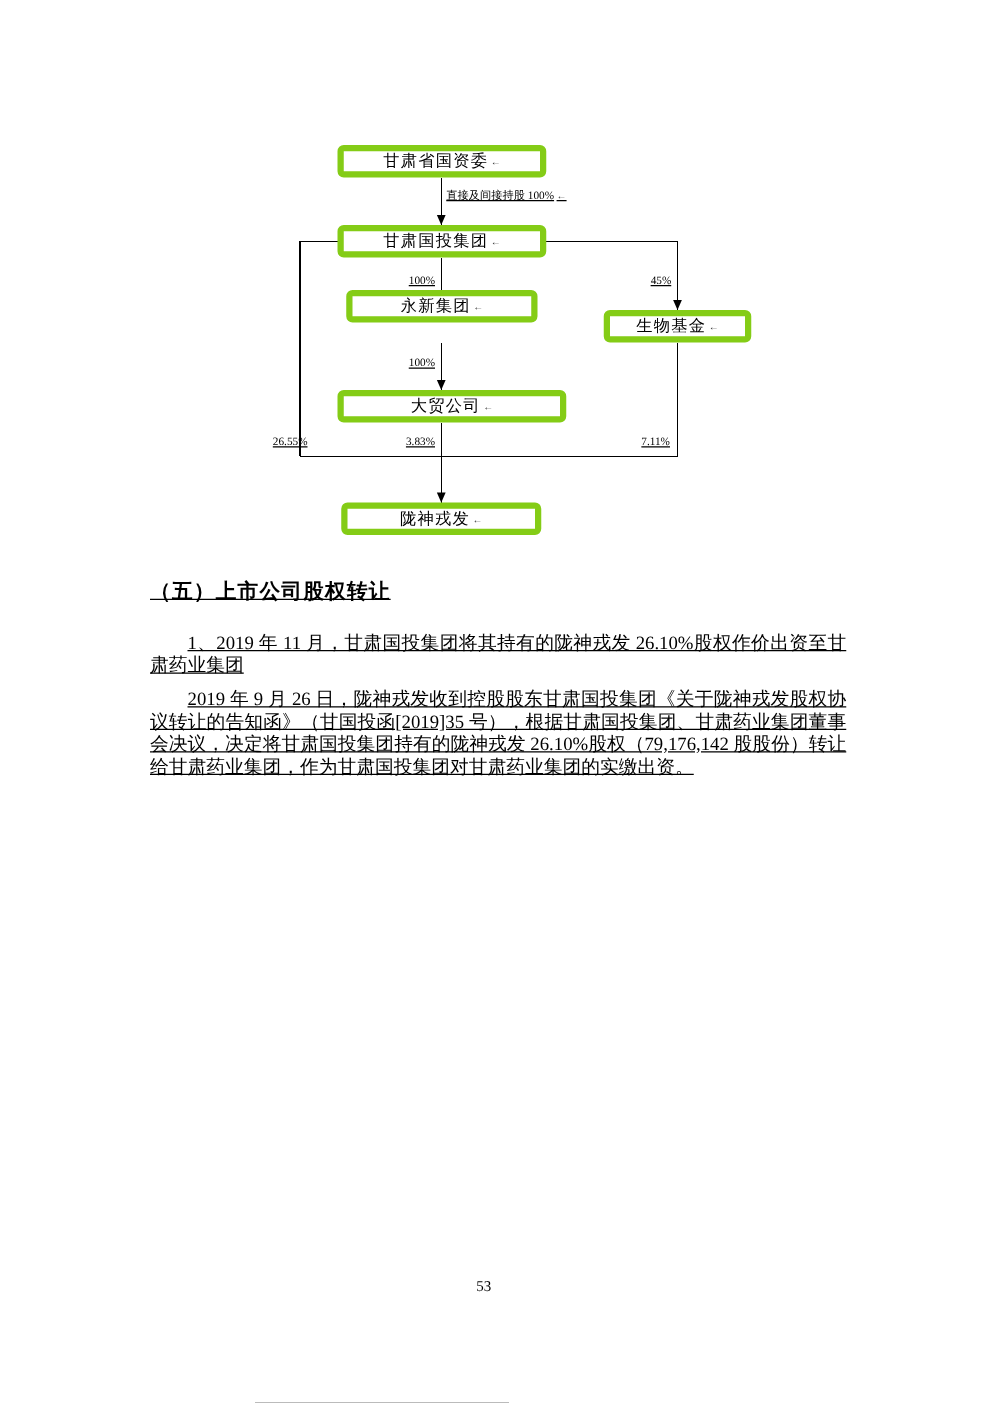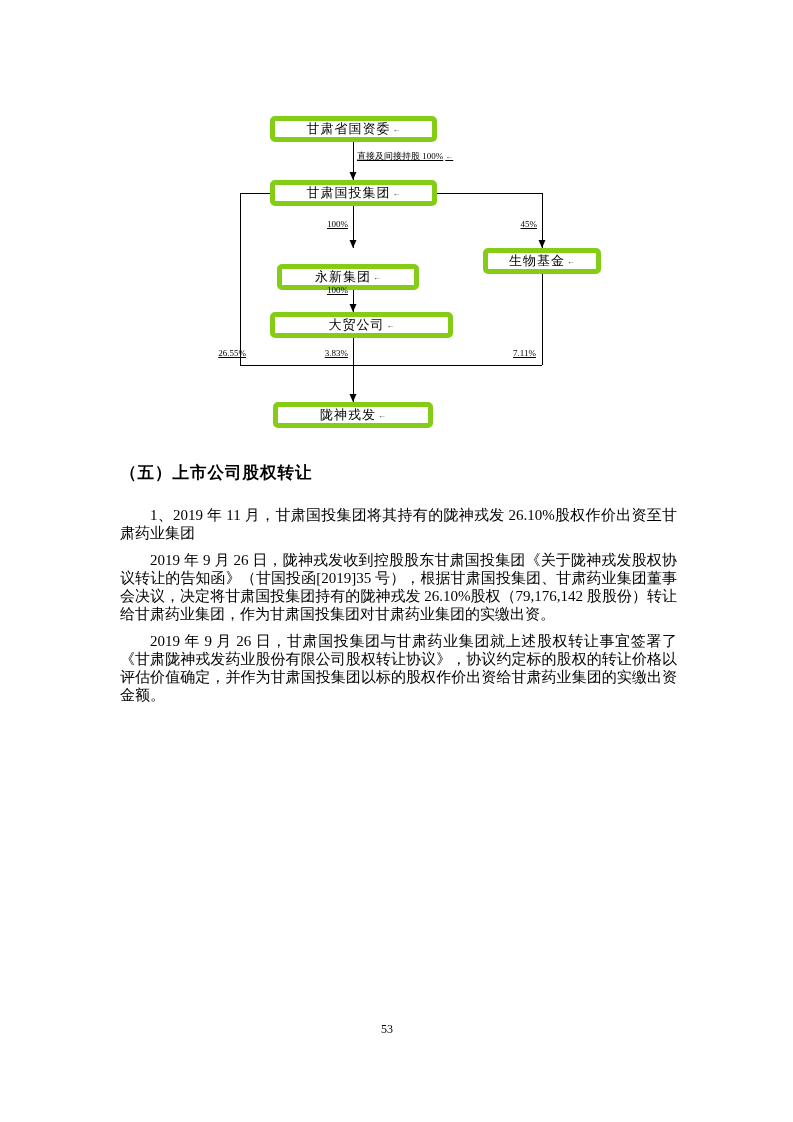--- a/index.html
+++ b/index.html
@@ -26,21 +26,21 @@
   .brk{font-size:8px;color:#333;margin-left:2px;letter-spacing:0;}
   .elabel{
     position:absolute;font-size:9px;color:#000;
     font-family:"Liberation Serif","DejaVu Serif",serif;
     white-space:nowrap;
     text-decoration:underline;
   }
   .elabel.r{text-align:right;}
   
   .content{
-    position:absolute;left:120px;top:462px;width:557px;
+    position:absolute;left:120px;top:462px;width:557px;text-decoration:underline;
   }
   .heading{
     font-family:"Liberation Sans","DejaVu Sans",sans-serif;
     font-weight:bold;font-size:16.5px;
     margin:0 0 22px 0;letter-spacing:1px;
   }
   .para{
     font-size:15px;line-height:18px;
     text-align:justify;text-indent:2em;
     margin:0 0 9px 0;
@@ -80,21 +80,21 @@
     </svg>
 
     <div class="node" style="left:270px;top:116px;width:167px">
       <span>甘肃省国资委</span>
         <span class="brk">←</span>
     </div>
     <div class="node" style="left:270px;top:180px;width:167px">
       <span>甘肃国投集团</span>
         <span class="brk">←</span>
     </div>
-    <div class="node" style="left:277px;top:264px;width:142px">
+    <div class="node" style="left:277px;top:232px;width:153px">
       <span>永新集团</span>
         <span class="brk">←</span>
     </div>
     <div class="node" style="left:483px;top:248px;width:118px">
       <span>生物基金</span>
         <span class="brk">←</span>
     </div>
     <div class="node" style="left:270px;top:312px;width:183px">
       <span>大贸公司</span>
         <span class="brk">←</span>
@@ -112,18 +112,17 @@
     <div class="elabel r" style="left:316px;top:285px;width:32px">100%</div>
     <div class="elabel r" style="left:308px;top:348px;width:40px">3.83%</div>
     <div class="elabel r" style="left:206px;top:348px;width:40px">26.55%</div>
     <div class="elabel r" style="left:498px;top:348px;width:38px">7.11%</div>
   </div>
 
   <div class="content">
     <h2 class="heading">（五）上市公司股权转让</h2>
     <p class="para">1、2019 年 11 月，甘肃国投集团将其持有的陇神戎发 26.10%股权作价出资至甘肃药业集团</p>
     <p class="para">2019 年 9 月 26 日，陇神戎发收到控股股东甘肃国投集团《关于陇神戎发股权协议转让的告知函》（甘国投函[2019]35 号），根据甘肃国投集团、甘肃药业集团董事会决议，决定将甘肃国投集团持有的陇神戎发 26.10%股权（79,176,142 股股份）转让给甘肃药业集团，作为甘肃国投集团对甘肃药业集团的实缴出资。</p>
-    <p class="para">2019 年 9 月 26 日，甘肃国投集团与甘肃药业集团就上述股权转让事宜签署了《甘肃陇神戎发药业股份有限公司股权转让协议》，协议约定标的股权的转让价格以评估价值确定，并作为甘肃国投集团以标的股权作价出资给甘肃药业集团的实缴出资金额。</p>
   </div>
 
   <div class="page-number">53</div>
 
 </div>
 
 </body></html>

